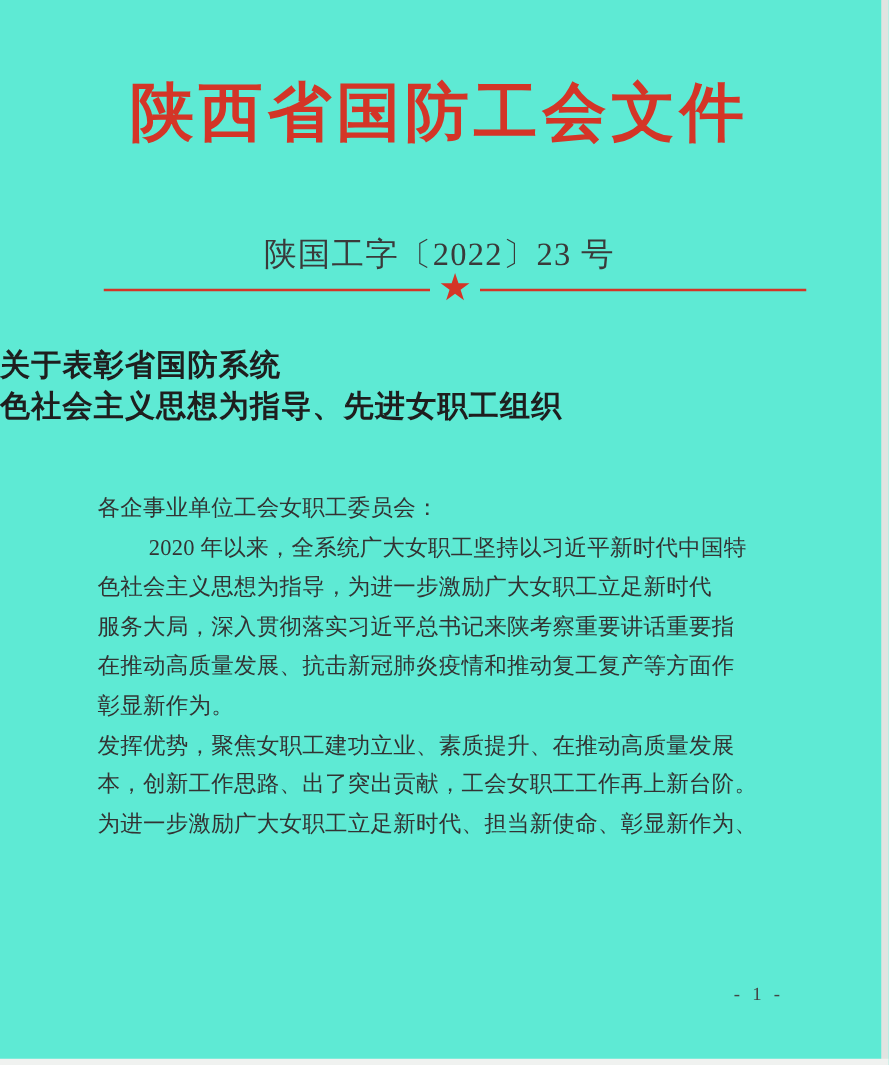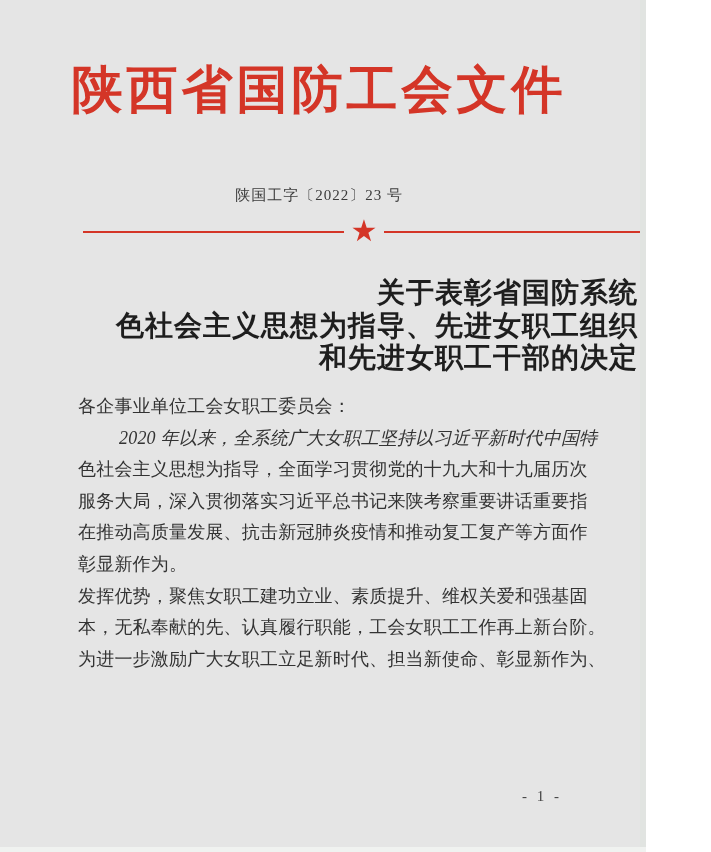--- a/index.html
+++ b/index.html
@@ -1,23 +1,23 @@
 <!DOCTYPE html>
 <html><head>
 <meta charset="utf-8">
 <style>
   * { margin: 0; padding: 0; box-sizing: border-box; }
   html, body { background: #ffffff; }
   body { font-family: "Liberation Serif", "DejaVu Serif", serif; }
 
   .page {
     position: relative;
-    width: 646px;
+    width: 711px;
     height: 852px;
-    background: #e5e5e5;
+    background: #5eead4;
     overflow: hidden;
   }
 
   
   .edge-right {
     position: absolute; top: 0; right: 0;
     width: 6px; height: 100%;
     background: #e1e4e1;
   }
   .edge-bottom {
@@ -32,21 +32,21 @@
     font-size: 51px;
     font-weight: 700;
     letter-spacing: 4px;
     color: #d43527;
     white-space: nowrap;
   }
 
   .docnum {
     position: absolute; top: 186px; left: 0; right: 8px;
     text-align: center;
-    font-size: 15px;
+    font-size: 26px;
     letter-spacing: 1px;
     color: #3a3a3a;
     white-space: nowrap;
   }
 
   .rule-row {
     position: absolute; top: 216px; left: 83px; width: 562px;
     height: 32px;
     display: flex;
     align-items: center;
@@ -60,38 +60,38 @@
     font-family: "DejaVu Sans", sans-serif;
     font-size: 30px;
     line-height: 1;
     color: #d43527;
     margin: 0 7px;
     transform: translateY(-1px);
   }
 
   .doc-title {
     position: absolute; top: 277px; left: 0; right: 8px;
-    text-align: right;
-    font-size: 28px;
+    text-align: left;
+    font-size: 24px;
     font-weight: 700;
     line-height: 32.5px;
     letter-spacing: 1px;
     color: #1e1e1e;
   }
   .doc-title div { white-space: nowrap; }
 
   .body-text {
     position: absolute; top: 391px; left: 78px; width: 575px;
     font-size: 18px;
     line-height: 31.6px;
     letter-spacing: 0.2px;
     color: #333333;
   }
   .body-text .line { white-space: nowrap; }
-  .body-text .indent { padding-left: 41px; font-style: italic; }
+  .body-text .indent { padding-left: 41px; }
 
   .pagenum {
     position: absolute; top: 788px; right: 84px;
     font-size: 15px;
     letter-spacing: 3px;
     color: #444444;
     white-space: nowrap;
   }
 </style>
 </head>
@@ -105,32 +105,31 @@
 
   <div class="rule-row">
     <div class="rule-seg"></div>
     <div class="star">★</div>
     <div class="rule-seg"></div>
   </div>
 
   <div class="doc-title">
     <div>关于表彰省国防系统</div>
     <div>色社会主义思想为指导、先进女职工组织</div>
-    <div>和先进女职工干部的决定</div>
   </div>
 
   <div class="body-text">
     <div class="line">各企事业单位工会女职工委员会：</div>
     <div class="line indent">2020 年以来，全系统广大女职工坚持以习近平新时代中国特</div>
-    <div class="line">色社会主义思想为指导，全面学习贯彻党的十九大和十九届历次</div>
+    <div class="line">色社会主义思想为指导，为进一步激励广大女职工立足新时代</div>
     <div class="line">服务大局，深入贯彻落实习近平总书记来陕考察重要讲话重要指</div>
     <div class="line">在推动高质量发展、抗击新冠肺炎疫情和推动复工复产等方面作</div>
     <div class="line">彰显新作为。</div>
-    <div class="line">发挥优势，聚焦女职工建功立业、素质提升、维权关爱和强基固</div>
-    <div class="line">本，无私奉献的先、认真履行职能，工会女职工工作再上新台阶。</div>
+    <div class="line">发挥优势，聚焦女职工建功立业、素质提升、在推动高质量发展</div>
+    <div class="line">本，创新工作思路、出了突出贡献，工会女职工工作再上新台阶。</div>
     <div class="line">为进一步激励广大女职工立足新时代、担当新使命、彰显新作为、</div>
   </div>
 
   <div class="pagenum">- 1 -</div>
 
   <div class="edge-right"></div>
   <div class="edge-bottom"></div>
 
 </div>
 

